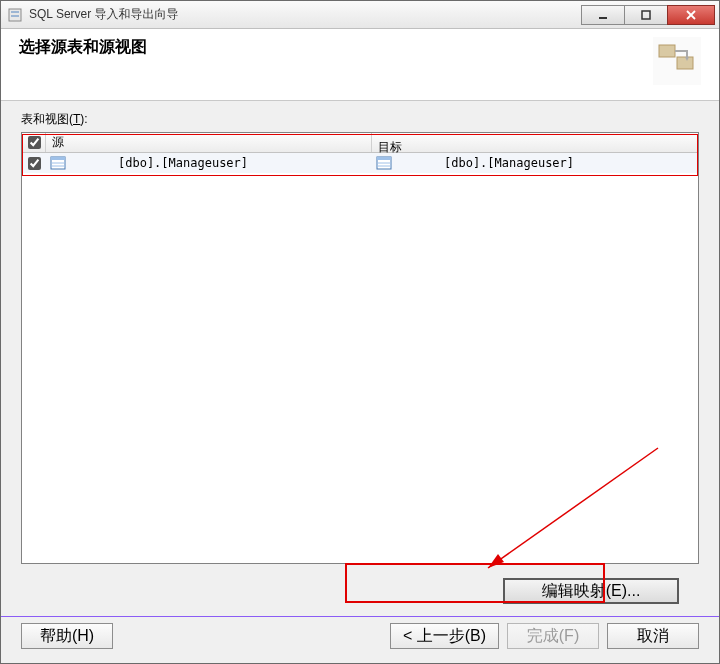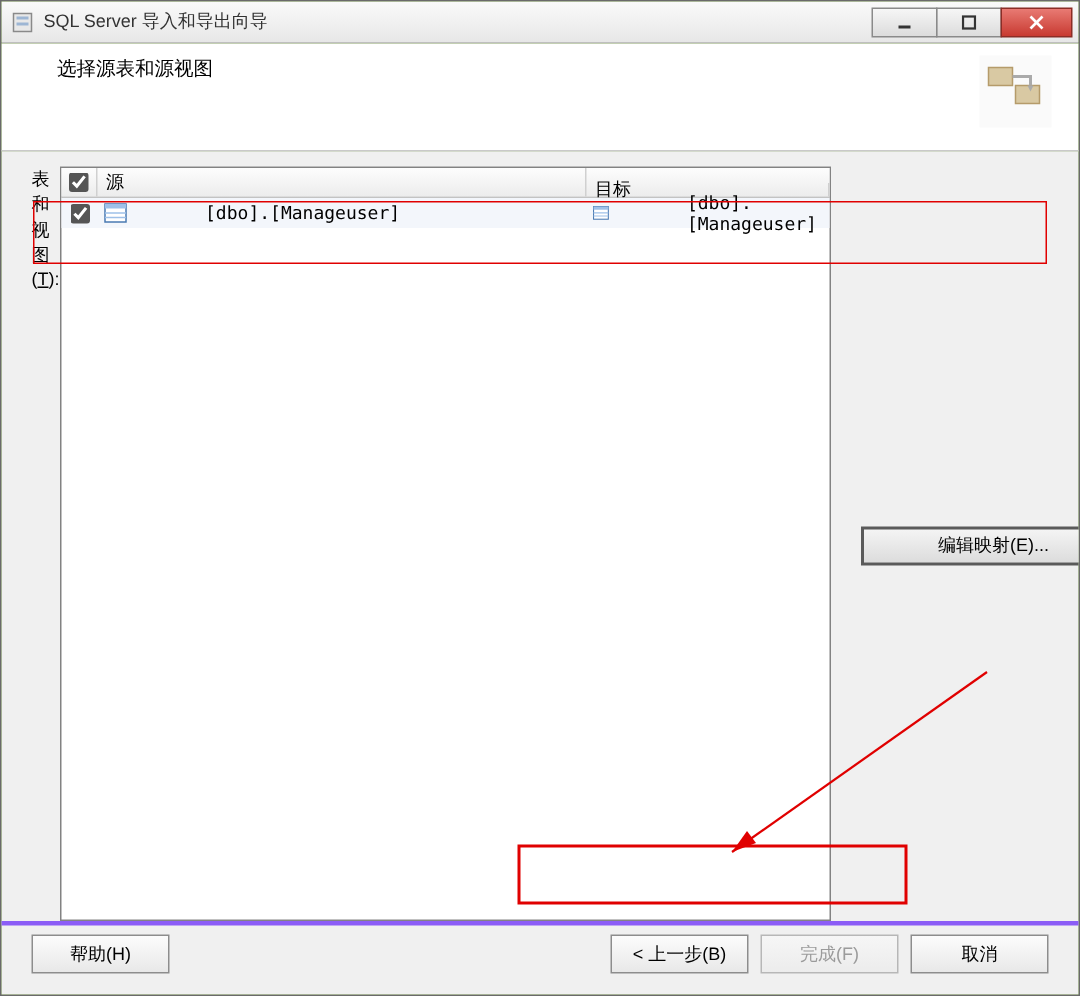--- a/index.html
+++ b/index.html
@@ -10,21 +10,21 @@
     background: #fff;
     width: 720px;
     height: 664px;
     overflow: hidden;
     position: relative;
   }
   .window {
     width: 720px;
     height: 664px;
     border: 1px solid #6a6a6a;
-    background: #4d7c0f;
+    background: #86efac;
     display: flex;
     flex-direction: column;
   }
   .titlebar {
     height: 28px;
     background: linear-gradient(to bottom, #fafafa, #e7e7e7);
     border-bottom: 1px solid #bfbfbf;
     display: flex;
     align-items: center;
     padding: 0 4px;
@@ -53,33 +53,33 @@
   .win-btn svg { width: 10px; height: 10px; }
   .header-panel {
     background: #fff;
     border-bottom: 1px solid #c9c9c9;
     padding: 8px 18px 8px 18px;
     display: flex;
     align-items: flex-start;
     height: 72px;
   }
   .header-left { flex: 1; }
-  .header-title { font-weight: normal; font-size: 13px; color: #000; margin-bottom: 4px; margin-left: 19px; }
+  .header-title { font-weight: bold; font-size: 16px; color: #000; margin-bottom: 4px; }
   .header-subtitle { color: #333; padding-left: 20px; }
   .header-icon {
     width: 48px; height: 48px;
     background: #fafafa;
     display: flex; align-items: center; justify-content: center;
   }
   .header-icon svg { width: 44px; height: 44px; }
   .body-panel {
     flex: 1;
     background: #f0f0f0;
     padding: 10px 20px 0 20px;
-    display: flex; 
+    display: flex; flex-direction: column;
     overflow: hidden;
   }
   .table-caption { margin-bottom: 4px; color: #000; }
   .table-caption .hotkey { text-decoration: underline; }
   .grid-wrap {
     flex: 1;
     border: 1px solid #828282;
     background: #fff;
   }
   .grid-header {
@@ -128,21 +128,21 @@
     justify-content:flex-end;
     gap: 8px;
     padding: 14px 20px 12px 20px;
     align-items:center;
   }
   .btn {
     min-width: 92px;
     height: 26px;
     background: linear-gradient(to bottom,#fcfcfc,#e8e8e8);
     border: 1px solid #8d8d8d;
-    font-size: 12px;
+    font-size: 16px;
     font-family: inherit;
     padding: 0 12px;
     cursor: pointer;
     color:#000;
   }
   .btn.wide { min-width: 176px; }
   .btn.disabled { color:#9b9b9b; border-color:#b7b7b7; background: linear-gradient(#f6f6f6,#ececec); }
   .btn.thick {
     border: 2px solid #5a5a5a;
     background: linear-gradient(to bottom,#f4f4f4,#dcdcdc);
@@ -153,21 +153,21 @@
     pointer-events:none;
   }
   .arrow {
     position:absolute;
     pointer-events:none;
   }
   .footer-row {
     display:flex;
     padding: 6px 20px 14px 20px;
     gap: 8px;
-    border-top: 3px solid #8b5cf6;
+    border-top: 1px solid #8b5cf6;
     background:#f0f0f0;
   }
   .footer-row .spacer { flex:1; }
   .chk {
     width:13px;height:13px;
     accent-color:#555;
   }
 </style>
 </head>
 <body>

